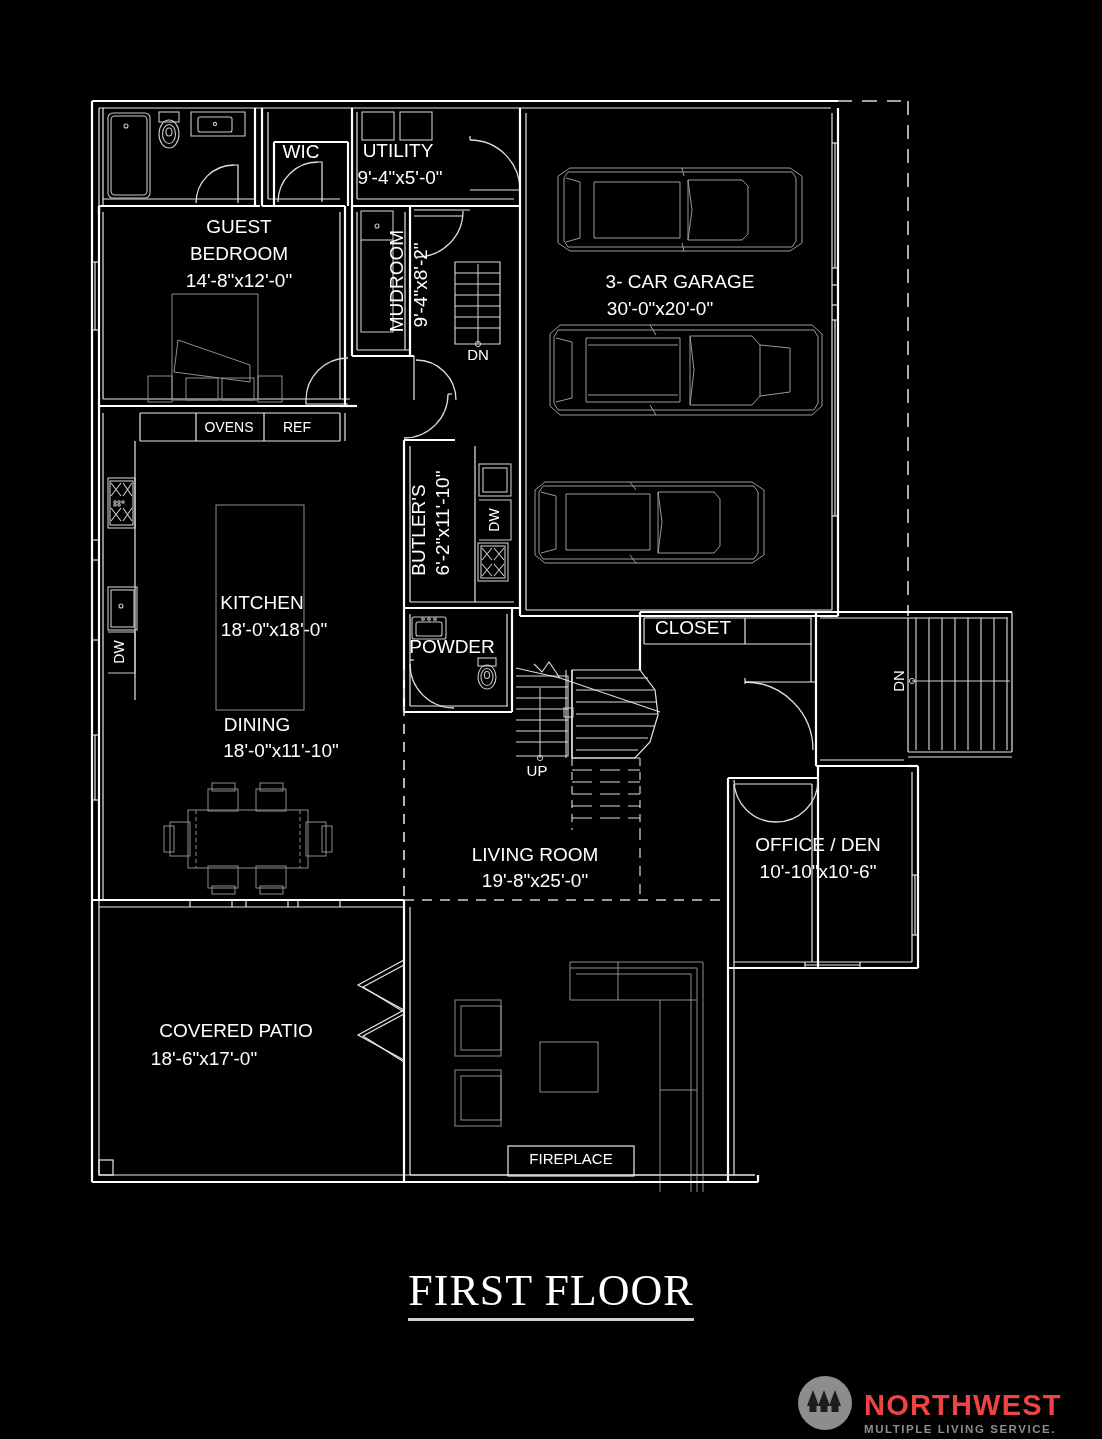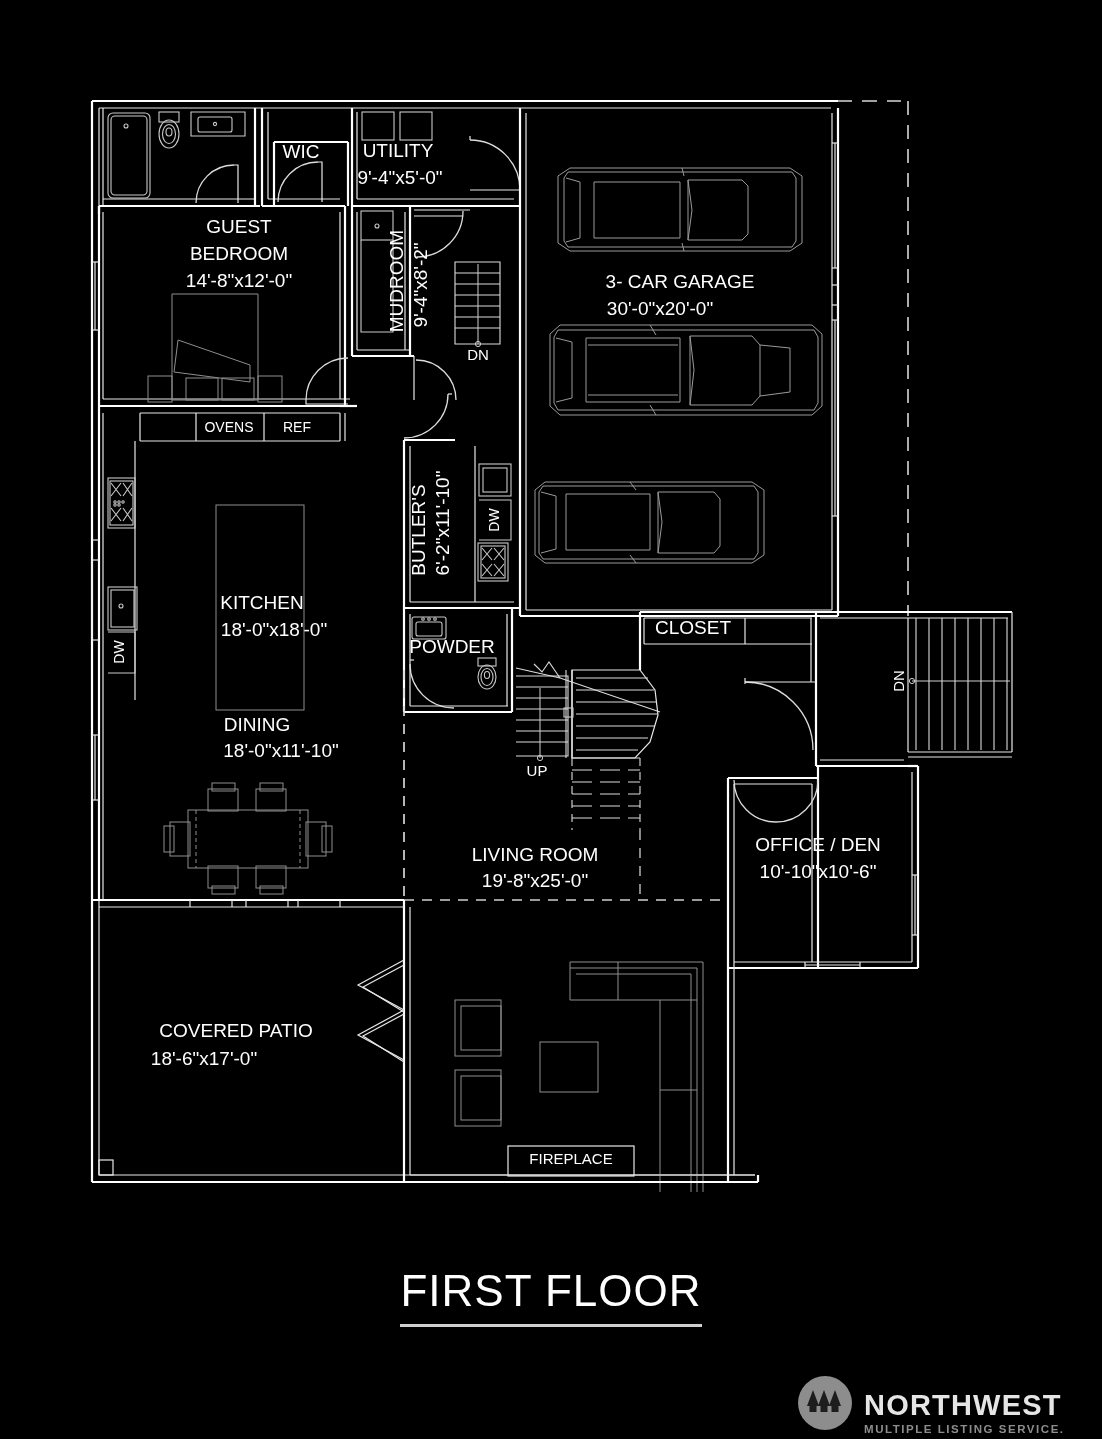--- a/index.html
+++ b/index.html
@@ -72,26 +72,26 @@
 
   #title-block {
     position: absolute;
     left: 0;
     top: 1268px;
     width: 1102px;
     text-align: center;
   }
   #title-block .title-text {
     display: inline-block;
-    font-family: Liberation Sans, sans-serif;
+    font-family: Liberation Serif, serif;
     font-size: 44px;
     letter-spacing: 1px;
     color: #ffffff;
     border-bottom: 3px solid #cfcfcf;
-    padding-bottom: 10px;
+    padding-bottom: 4px;
     line-height: 1.05;
   }
 
   #logo-block {
     position: absolute;
     left: 798px;
     top: 1372px;
     width: 280px;
     height: 62px;
     display: flex;
@@ -112,21 +112,21 @@
     display: flex;
     flex-direction: column;
     justify-content: center;
     line-height: 1;
   }
   #logo-primary {
     font-family: "Liberation Sans", sans-serif;
     font-size: 29px;
     font-weight: bold;
     letter-spacing: 1.2px;
-    color: #e5e5e5;
+    color: #ef4444;
     margin-top: 20px;
   }
   #logo-secondary {
     font-family: "Liberation Sans", sans-serif;
     font-size: 11.5px;
     font-weight: bold;
     letter-spacing: 1.55px;
     color: #8d8d8d;
     margin-top: 4px;
   }
@@ -652,17 +652,17 @@
       <svg width="36" height="32" viewBox="0 0 36 32" xmlns="http://www.w3.org/2000/svg">
         <g fill="#1d1d1d">
           <path d="M6 3 L12 19 L9.5 19 L9.5 25 L2.5 25 L2.5 19 L0 19 Z"></path>
           <path d="M17 3 L23 19 L20.5 19 L20.5 25 L13.5 25 L13.5 19 L11 19 Z"></path>
           <path d="M28 3 L34 19 L31.5 19 L31.5 25 L24.5 25 L24.5 19 L22 19 Z"></path>
         </g>
       </svg>
     </div>
     <div id="logo-words">
       <div id="logo-primary">NORTHWEST</div>
-      <div id="logo-secondary">MULTIPLE LISTING SERVICE.</div>
+      <div id="logo-secondary">MULTIPLE LIVING SERVICE.</div>
     </div>
   </div>
 
 </div>
 
 </body></html>

